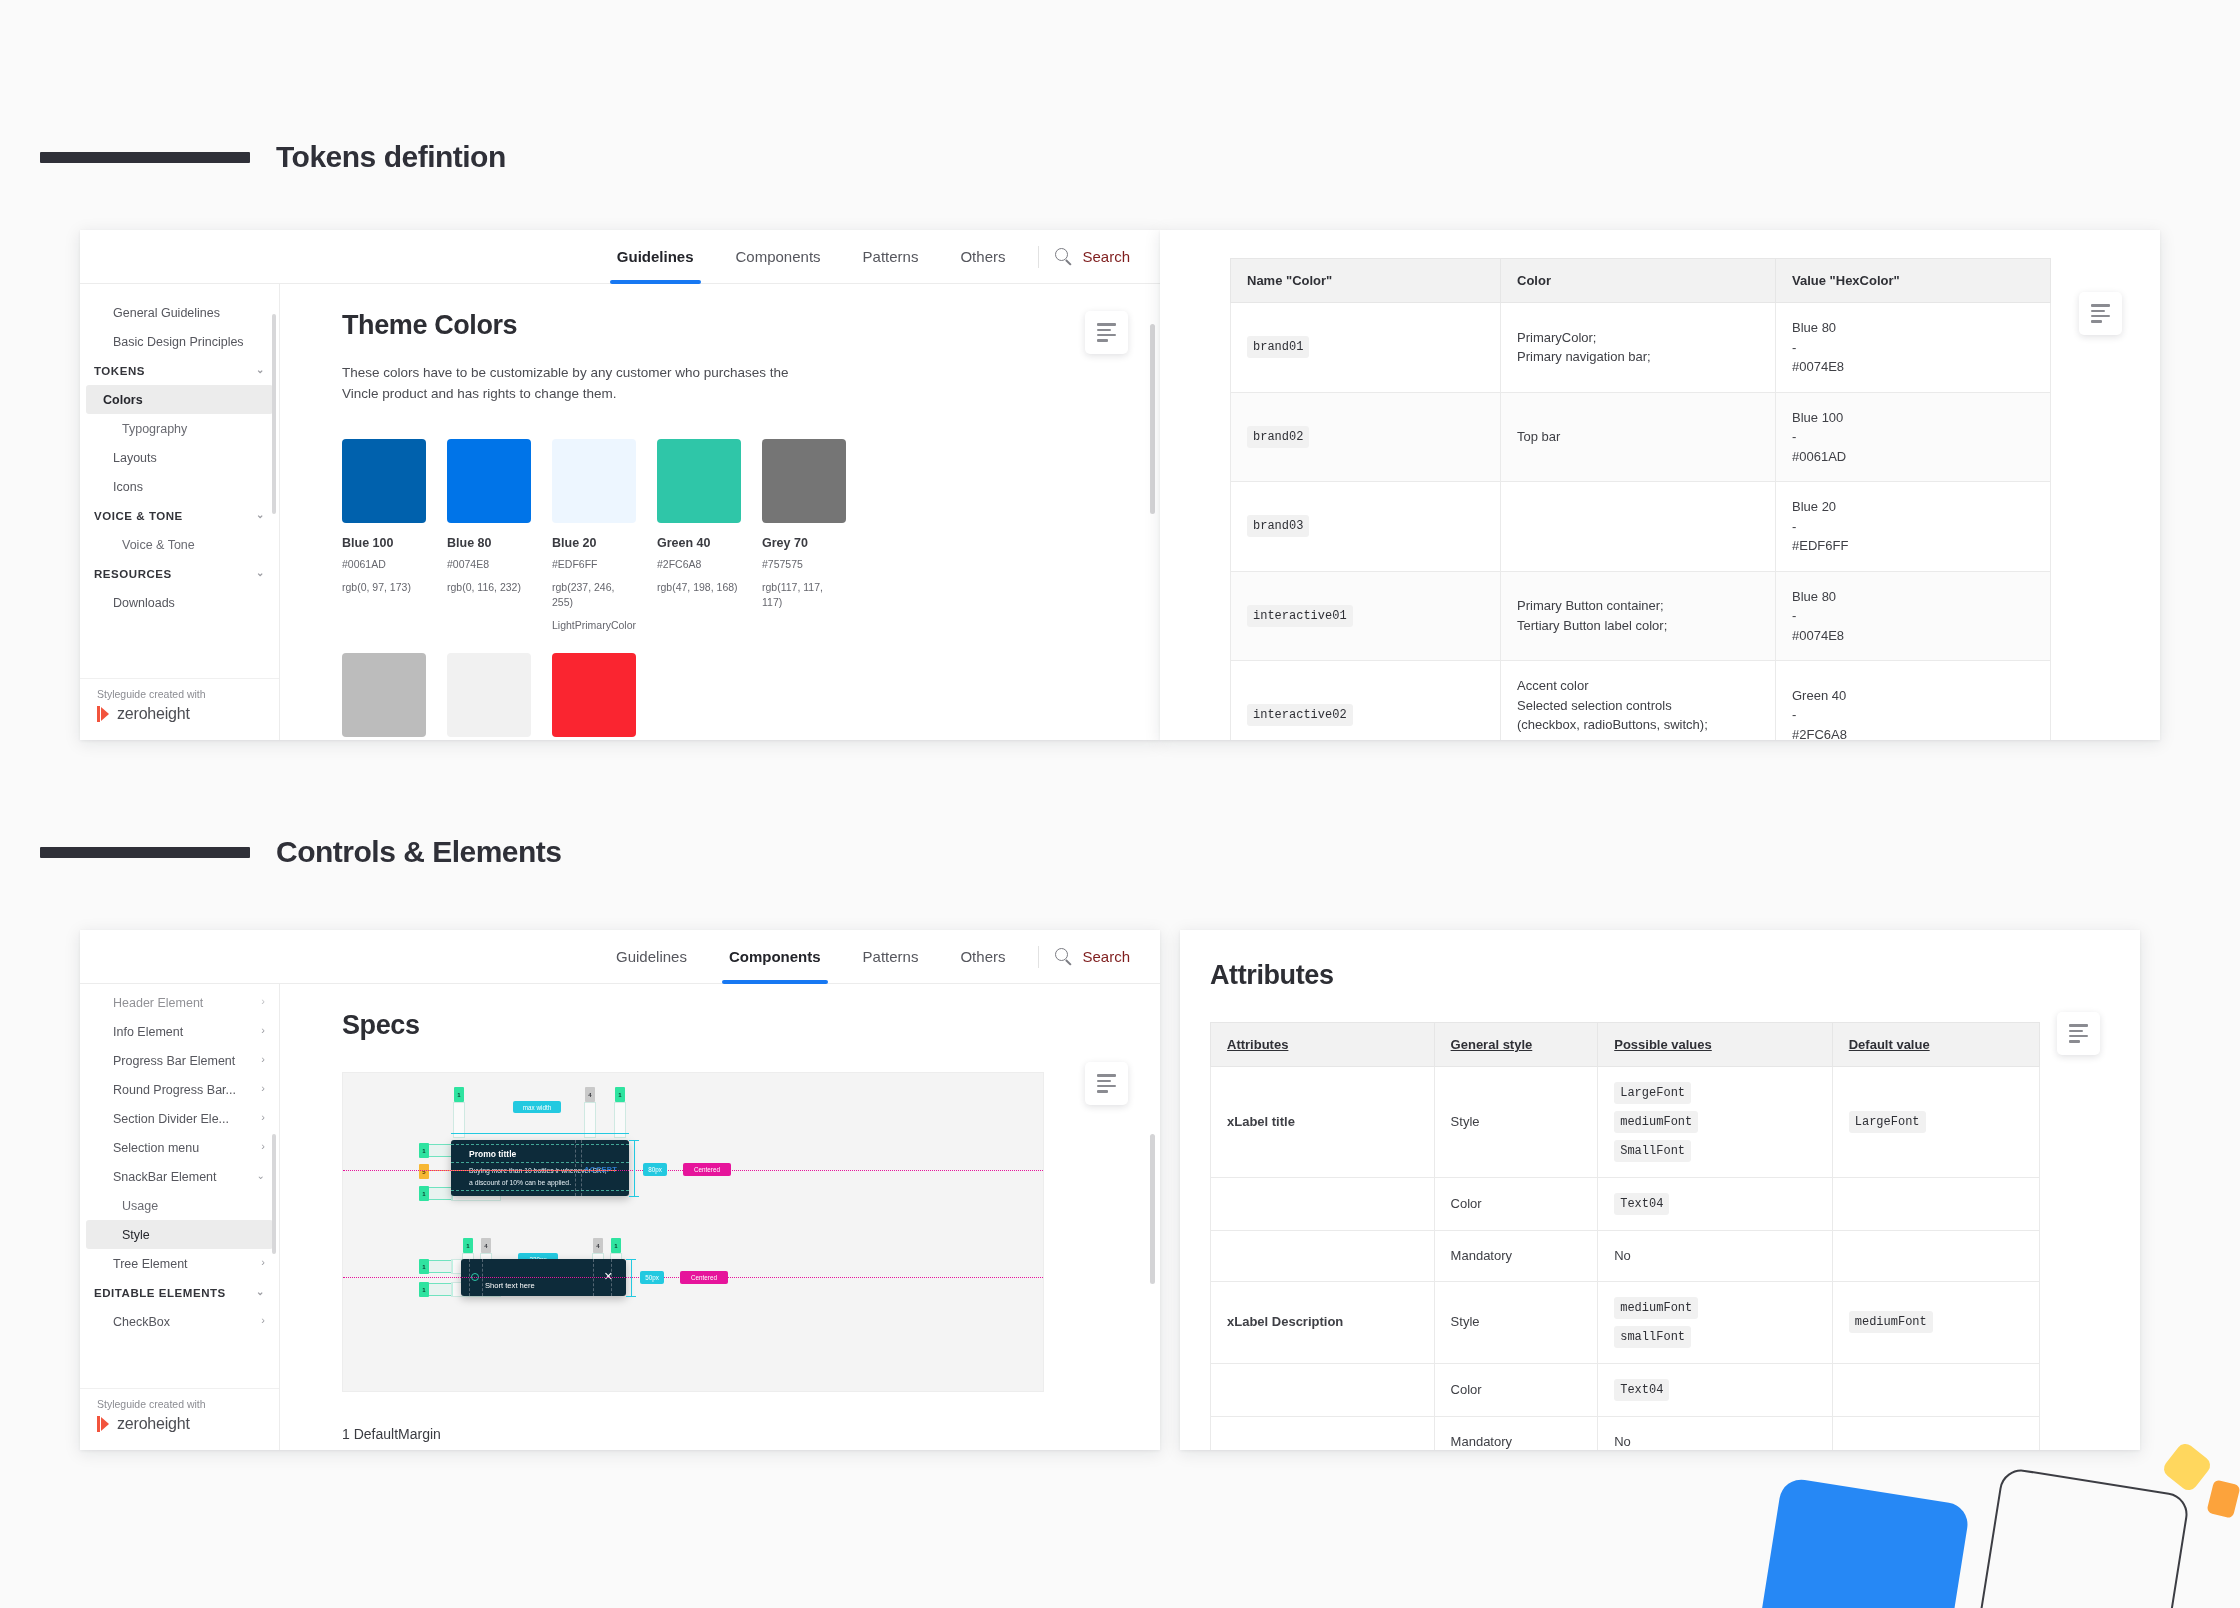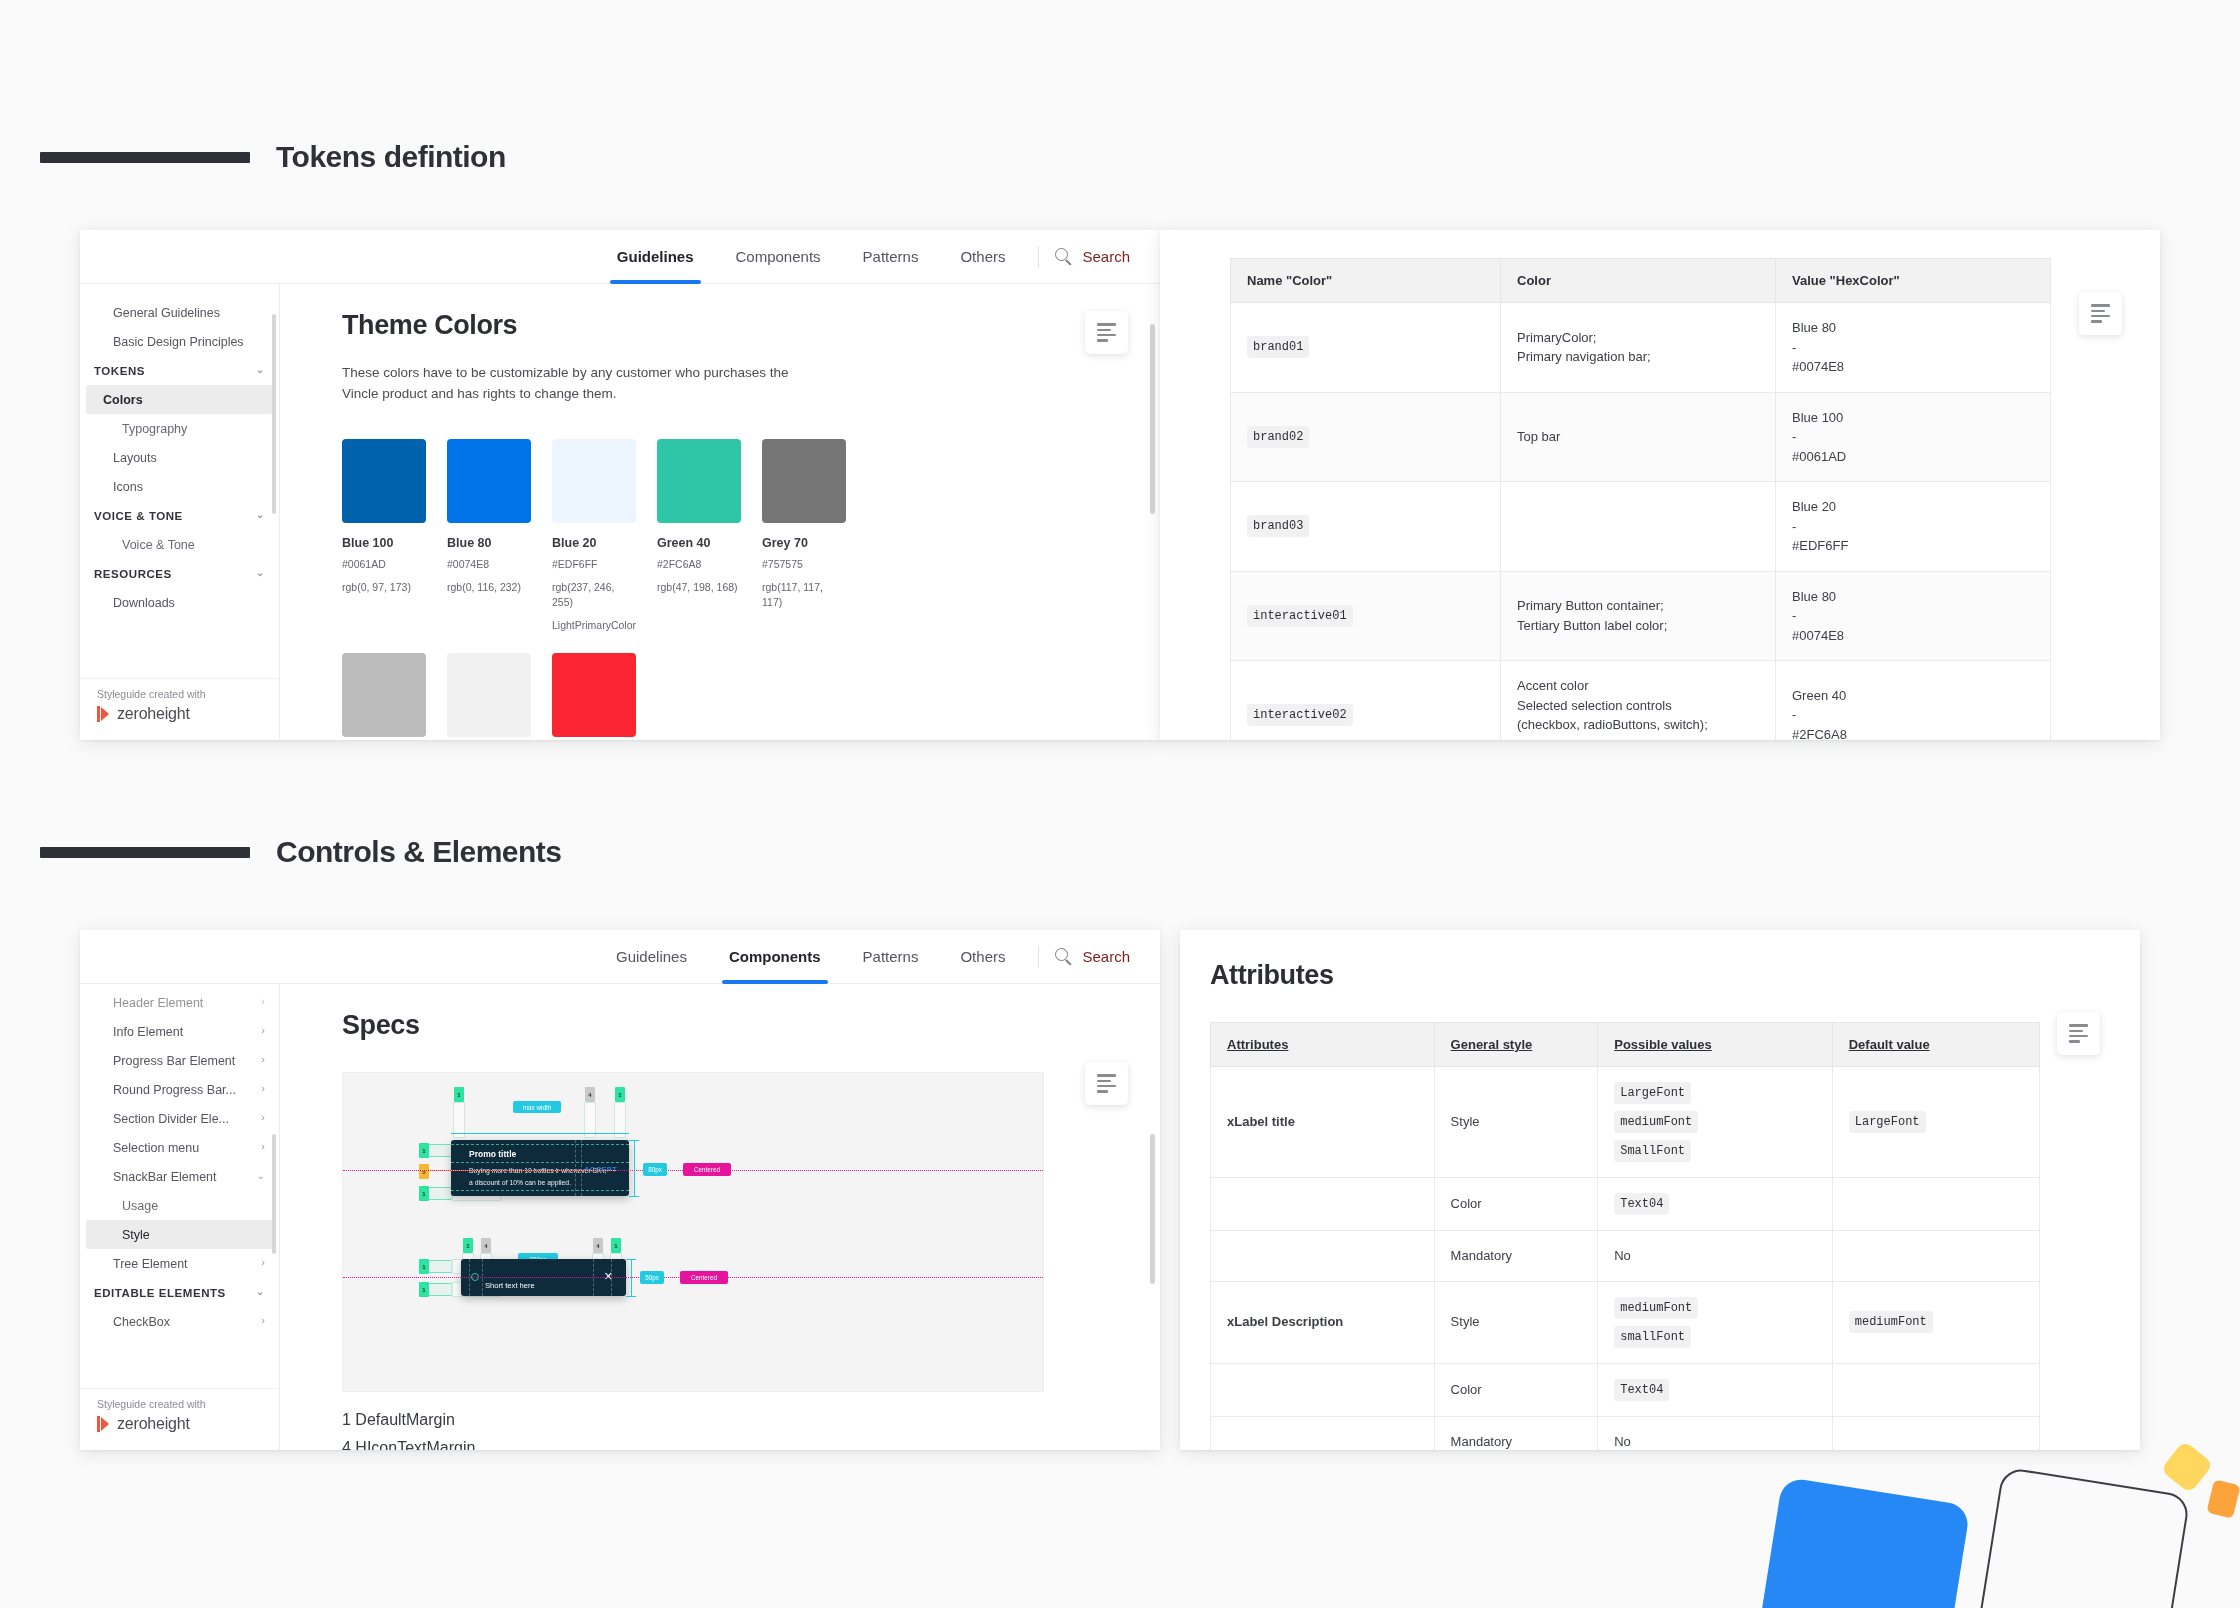--- a/index.html
+++ b/index.html
@@ -156,21 +156,21 @@
   .cyn-tag { position: absolute; background: #23c9e0; color: #ffffff; font-size: 6.3px;
              display: flex; align-items: center; justify-content: center; border-radius: 2px; }
   .mag-tag { position: absolute; background: #e6149b; color: #ffffff; font-size: 6.3px;
              display: flex; align-items: center; justify-content: center; border-radius: 2px; }
   .dotline { position: absolute; height: 0; border-top: 1px dotted #e6149b; }
   .orgline { position: absolute; height: 0; border-top: 1px solid #f7b733; }
   .greenbox { position: absolute; border: 1px solid #6fe3bf; background: rgba(150,240,215,0.12); }
   .whitebox { position: absolute; border: 1px solid #cfe9e2; background: rgba(255,255,255,0.55); }
   .guide-v { position: absolute; width: 0; border-left: 1px dashed rgba(140,150,160,0.55); }
   .guide-h { position: absolute; height: 0; border-top: 1px dashed rgba(90,220,190,0.7); }
-  .spec-legend { position: absolute; font-size: 16px; color: #3a3b41; line-height: 1.72; }
+  .spec-legend { position: absolute; font-size: 14px; color: #3a3b41; line-height: 1.72; margin-top: 16px; }
 
   
   .deco { position: absolute; pointer-events: none; }
   .deco-blue {
     width: 190px; height: 215px; background: #2688f5; border-radius: 22px;
     transform: rotate(9deg);
   }
   .deco-outline {
     width: 190px; height: 215px; border: 2px solid #3c3d43; border-radius: 22px;
     transform: rotate(9deg);

